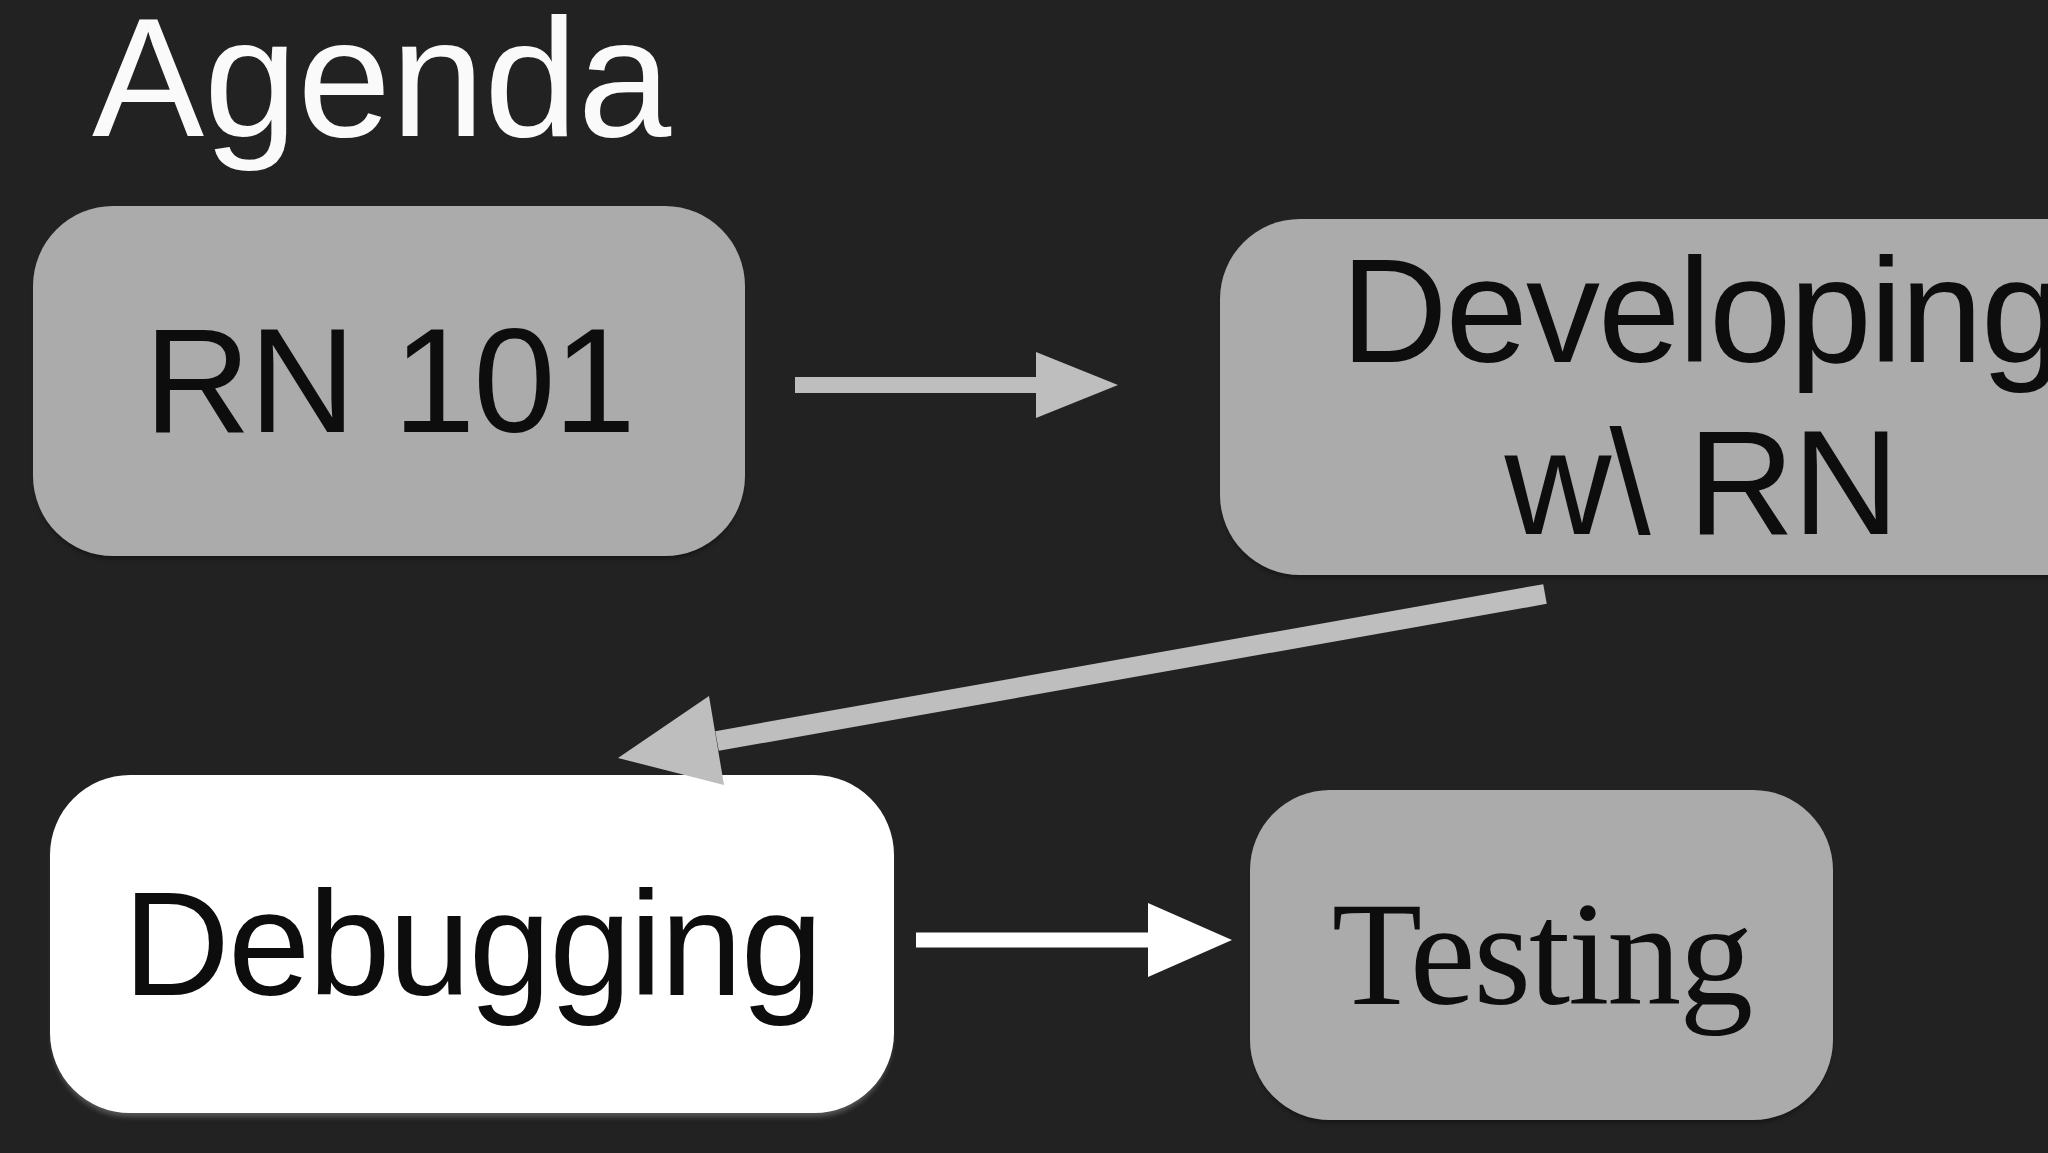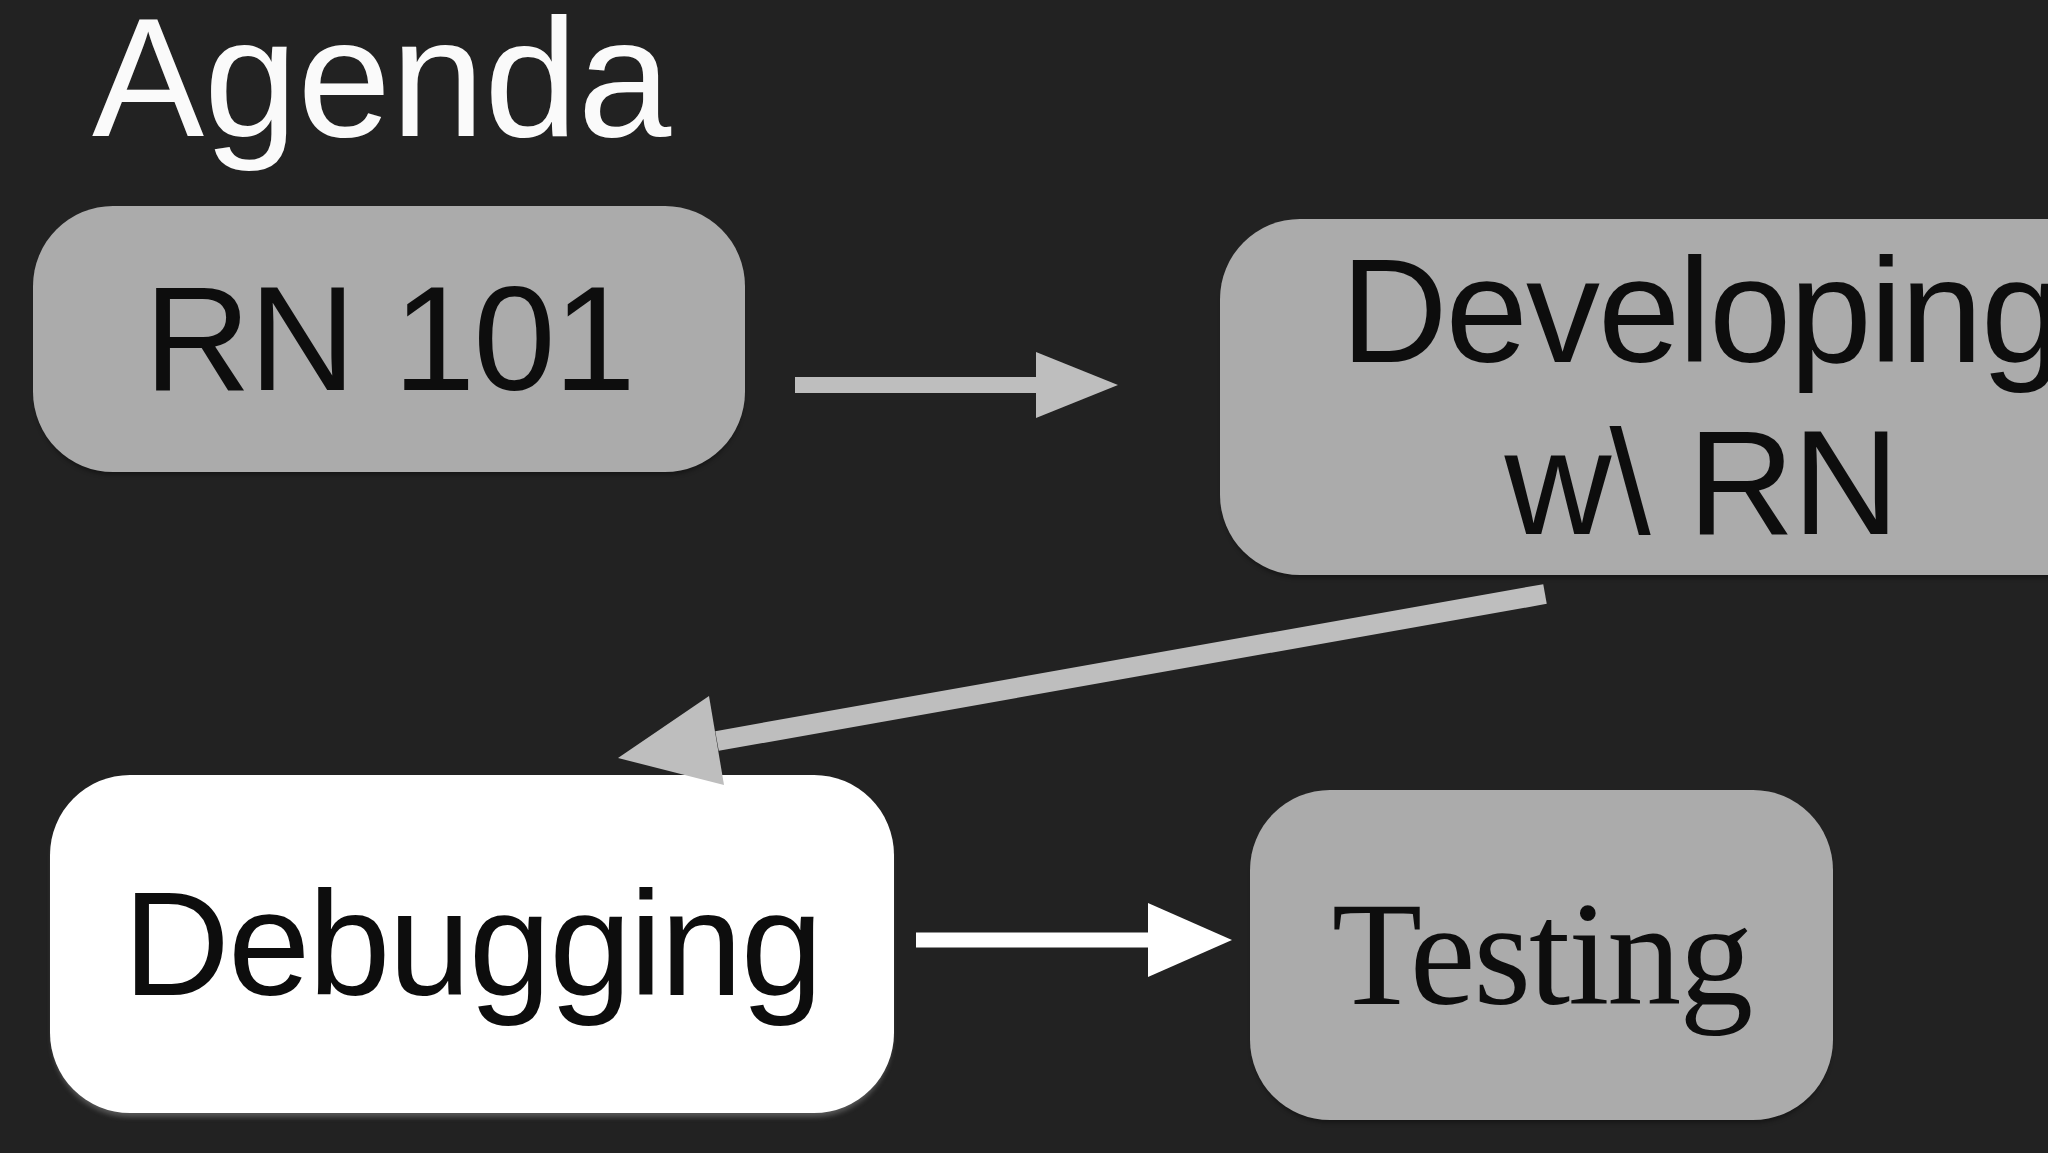--- a/index.html
+++ b/index.html
@@ -44,21 +44,21 @@
     font-size: 148px;
     line-height: 1.16;
     letter-spacing: -2px;
     box-shadow: 0 5px 4px -2px rgba(0,0,0,0.35);
     z-index: 1;
   }
   .node.gray  { background: var(--node-gray); }
   .node.white { background: var(--node-white); box-shadow: 0 6px 5px -2px rgba(150,150,150,0.45); }
   .node-label { white-space: pre-line; }
 
-  .node-rn101      { left: 33px;   top: 206px; width: 712px; height: 266px; }
+  .node-rn101      { left: 33px;   top: 206px; width: 712px; height: 350px; }
   .node-developing { left: 1220px; top: 219px; width: 962px; height: 356px; }
   .node-debugging  { left: 50px;   top: 775px; width: 844px; height: 338px; }
   .node-testing    { left: 1250px; top: 790px; width: 583px; height: 330px; font-family: Liberation Serif, serif; }
 
   .arrows-layer {
     position: absolute;
     left: 0; top: 0;
     width: 2048px;
     height: 1153px;
     z-index: 2;

